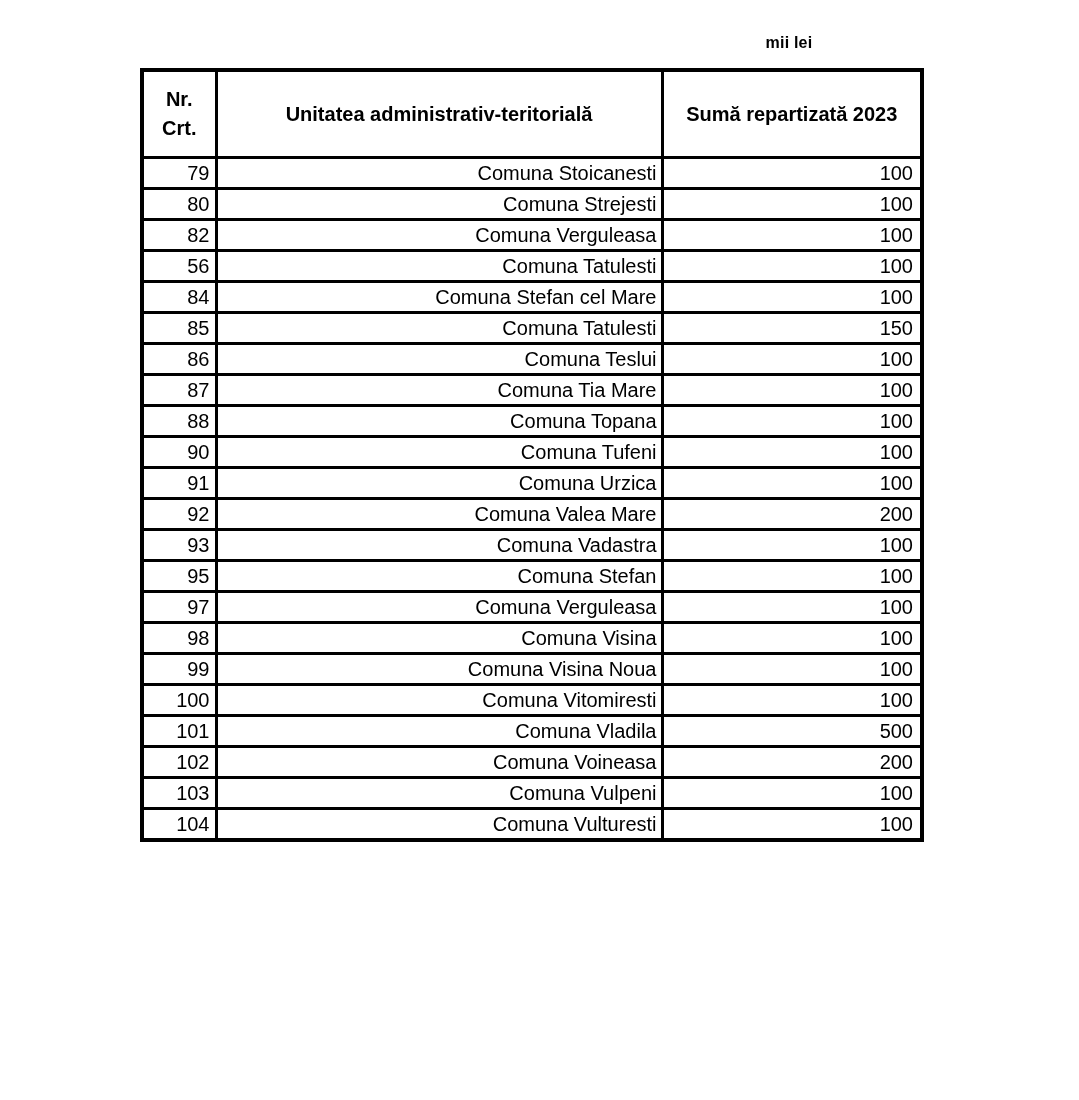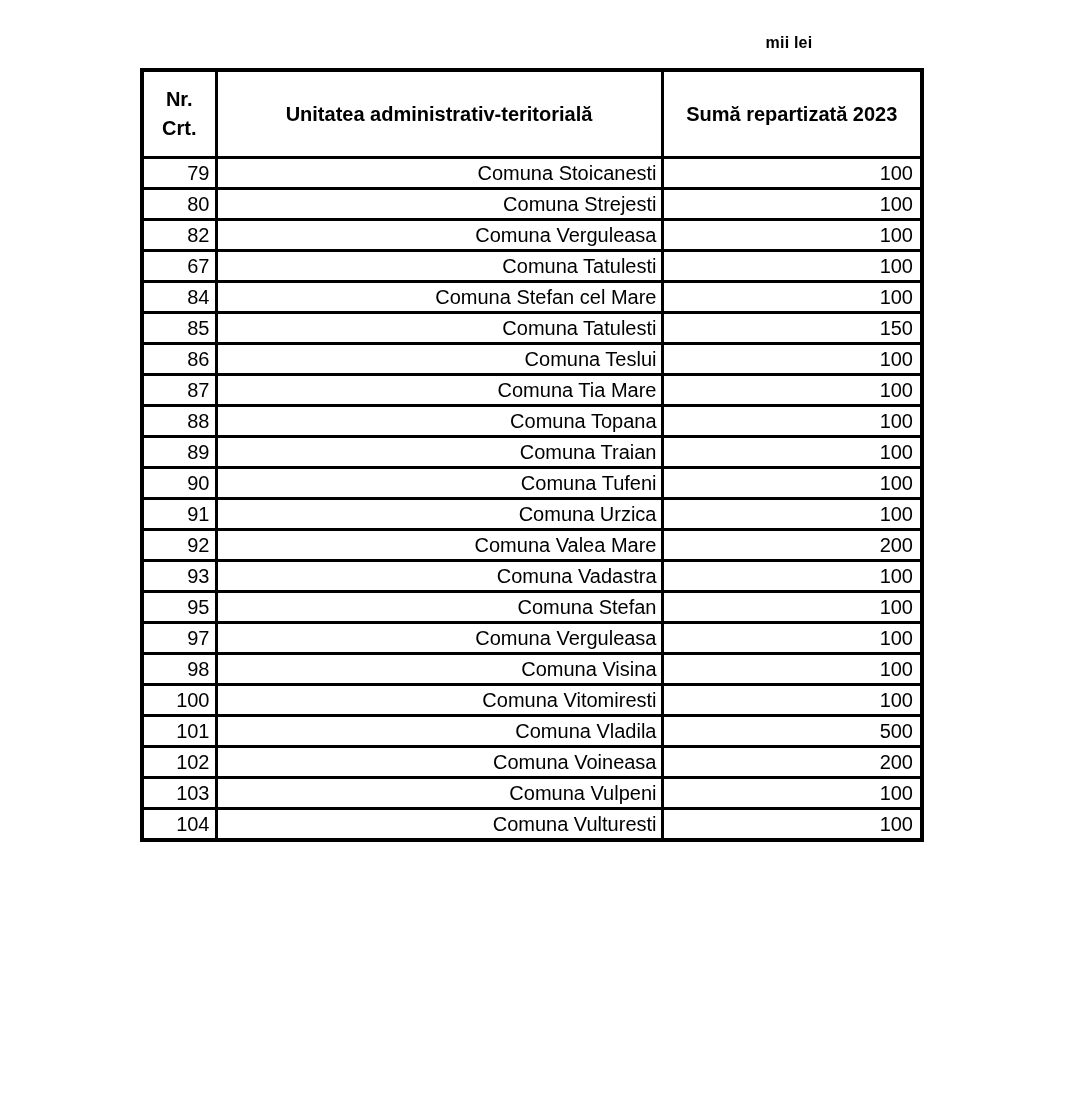--- a/index.html
+++ b/index.html
@@ -99,21 +99,21 @@
   </tr>
 
 
   <tr>
     <td class="nr">82</td>
     <td class="name">Comuna Verguleasa</td>
     <td class="sum">100</td>
   </tr>
 
   <tr>
-    <td class="nr">67</td>
+    <td class="nr">56</td>
     <td class="name">Comuna Tatulesti</td>
     <td class="sum">100</td>
   </tr>
 
   <tr>
     <td class="nr">84</td>
     <td class="name">Comuna Stefan cel Mare</td>
     <td class="sum">100</td>
   </tr>
 
@@ -134,25 +134,20 @@
     <td class="name">Comuna Tia Mare</td>
     <td class="sum">100</td>
   </tr>
 
   <tr>
     <td class="nr">88</td>
     <td class="name">Comuna Topana</td>
     <td class="sum">100</td>
   </tr>
 
-  <tr>
-    <td class="nr">89</td>
-    <td class="name">Comuna Traian</td>
-    <td class="sum">100</td>
-  </tr>
 
   <tr>
     <td class="nr">90</td>
     <td class="name">Comuna Tufeni</td>
     <td class="sum">100</td>
   </tr>
 
   <tr>
     <td class="nr">91</td>
     <td class="name">Comuna Urzica</td>
@@ -184,20 +179,25 @@
     <td class="name">Comuna Verguleasa</td>
     <td class="sum">100</td>
   </tr>
 
   <tr>
     <td class="nr">98</td>
     <td class="name">Comuna Visina</td>
     <td class="sum">100</td>
   </tr>
 
+  <tr>
+    <td class="nr">99</td>
+    <td class="name">Comuna Visina Noua</td>
+    <td class="sum">100</td>
+  </tr>
 
   <tr>
     <td class="nr">100</td>
     <td class="name">Comuna Vitomiresti</td>
     <td class="sum">100</td>
   </tr>
 
   <tr>
     <td class="nr">101</td>
     <td class="name">Comuna Vladila</td>

